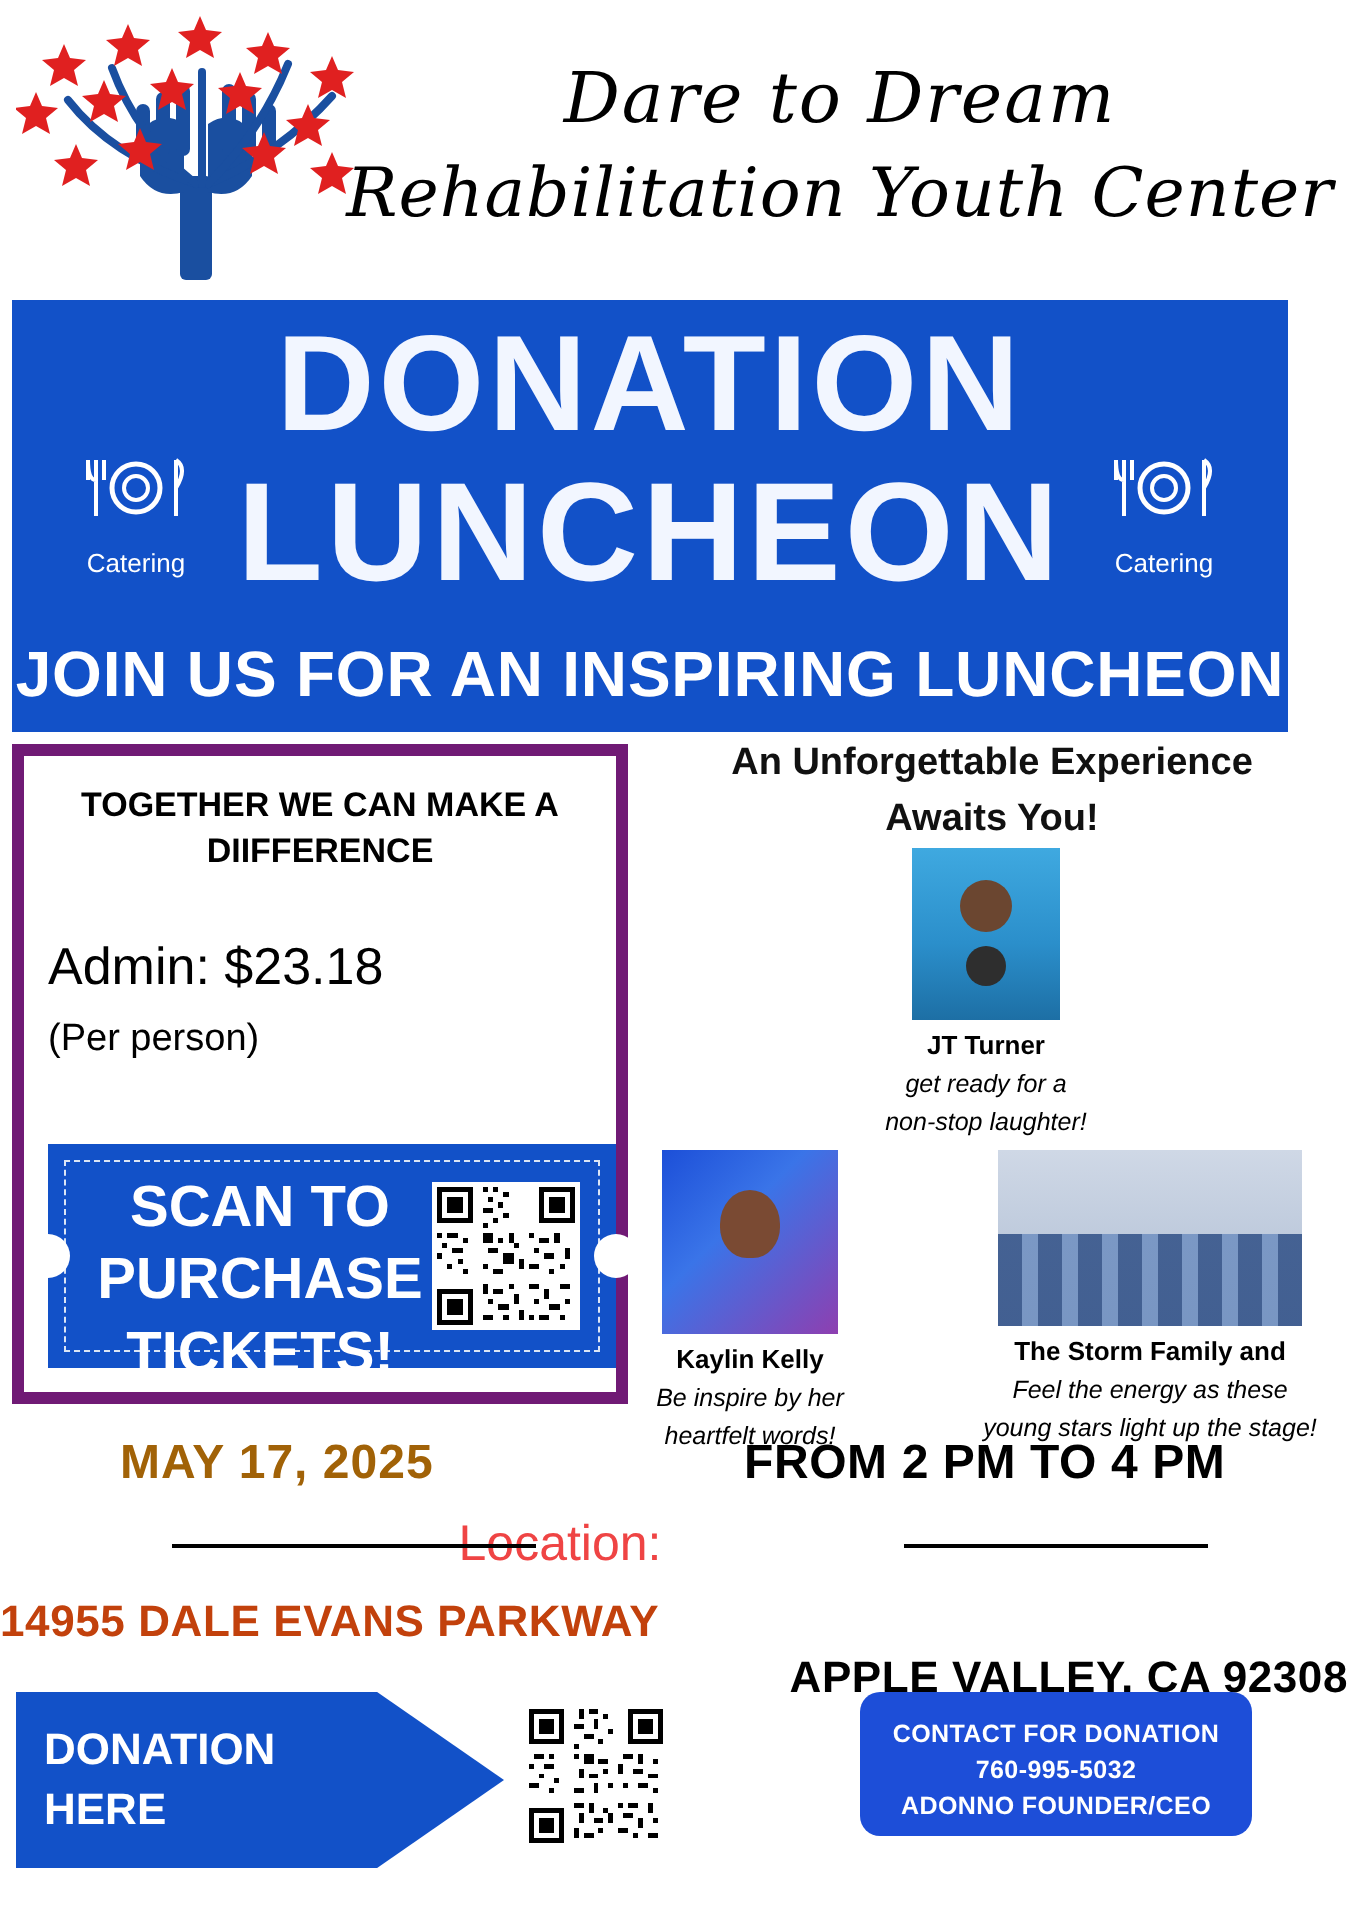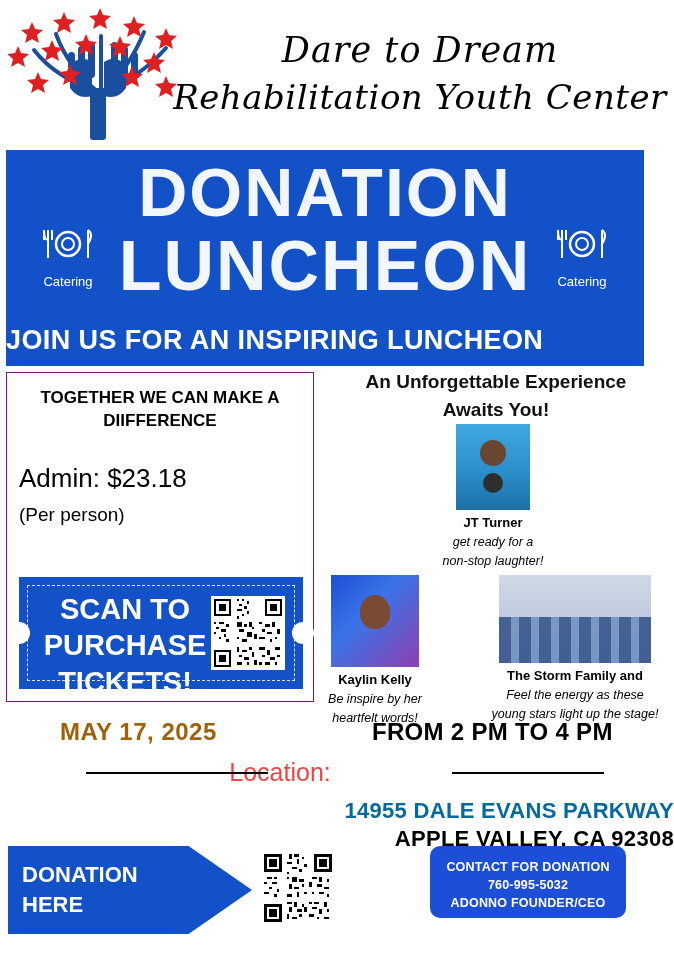--- a/index.html
+++ b/index.html
@@ -84,23 +84,23 @@
   }
   .banner-word.second {
     font-size: 70px;
     margin-top: 8px;
   }
   .banner-sub {
     position: absolute;
     left: 0;
     bottom: 10px;
     width: 638px;
-    text-align: left;
+    text-align: center;
     color: #ffffff;
-    font-size: 27px;
+    font-size: 32px;
     font-weight: bold;
     letter-spacing: 0.4px;
   }
   .catering {
     position: absolute;
     top: 78px;
     width: 80px;
     text-align: center;
     color: #ffffff;
     font-size: 13px;
@@ -109,21 +109,21 @@
   .catering.right { right: 22px; }
   .catering svg { display: block; margin: 0 auto 4px auto; }
 
   
   .infobox {
     position: absolute;
     left: 6px;
     top: 372px;
     width: 308px;
     height: 330px;
-    border: 1px solid #701a75;
+    border: 6px solid #701a75;
     background: #fff;
     box-sizing: border-box;
   }
   .infobox-head {
     font-size: 17px;
     font-weight: bold;
     color: #000;
     text-align: center;
     margin: 14px 16px 0 16px;
     line-height: 1.35;
@@ -293,24 +293,24 @@
     height: 2px;
     background: #000;
   }
   .loc-rule.l { left: 86px; width: 182px; }
   .loc-rule.r { left: 452px; width: 152px; }
   .loc-line1 {
     position: absolute;
     left: 0;
     top: 798px;
     width: 674px;
-    text-align: right;
+    text-align: left;
     font-size: 22px;
     font-weight: bold;
-    color: #0369a1;
+    color: #c2410c;
     letter-spacing: 0.3px;
   }
   .loc-line2 {
     position: absolute;
     left: 0;
     top: 826px;
     width: 674px;
     text-align: right;
     font-size: 22px;
     font-weight: bold;

